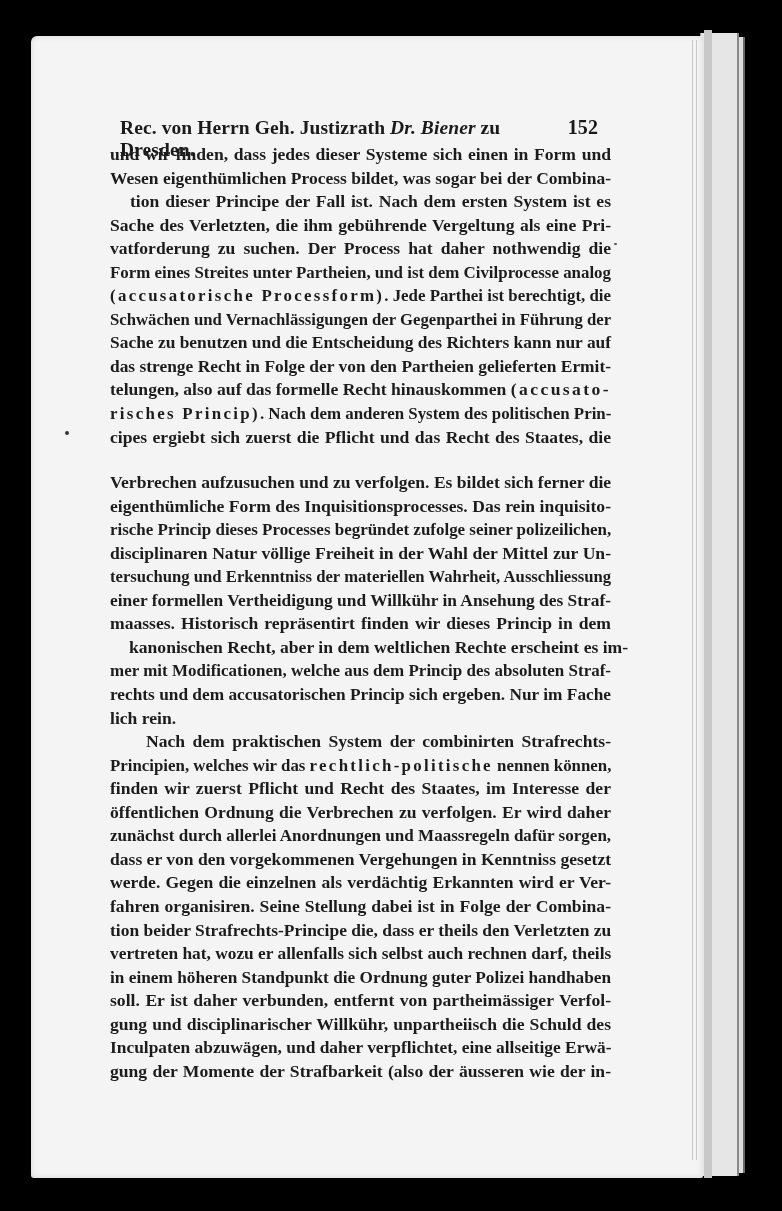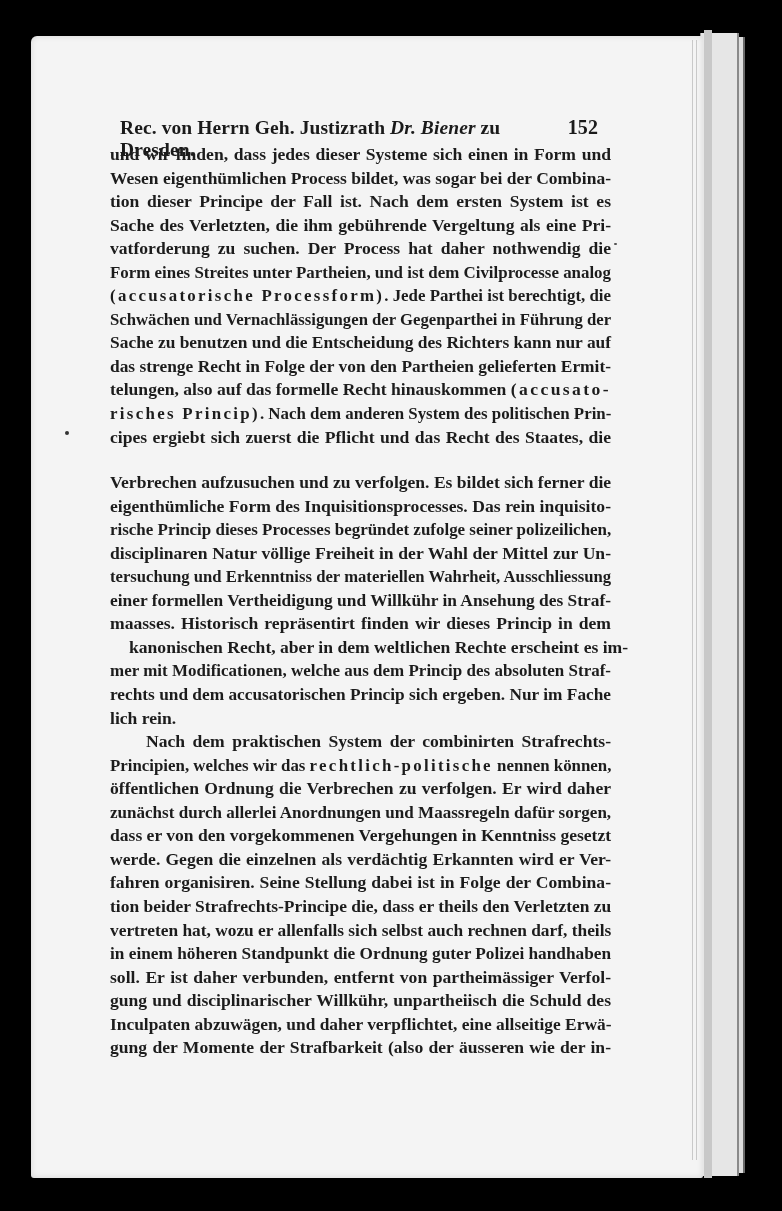--- a/index.html
+++ b/index.html
@@ -103,21 +103,21 @@
 <div class="fold-line fold-b"></div>
 
 <div class="running-head">
   <span class="title"><span>Rec. von Herrn Geh. Justizrath </span><em>Dr. Biener</em><span> zu Dresden.</span></span>
   <span class="page-number">152</span>
 </div>
 
 <div class="body-text">
   <span class="line" style="display: block;">und wir finden, dass jedes dieser Systeme sich einen in Form und</span>
   <span class="line" style="display: block; transform-origin: left center; width: 504px; transform: scaleX(0.994048);">Wesen eigenthümlichen Process bildet, was sogar bei der Combina-</span>
-  <span class="line" style="display: block;">tion dieser Principe der Fall ist.  Nach dem ersten System ist es</span>
+  <span class="line" style="display: block; margin-left: 20px;">tion dieser Principe der Fall ist.  Nach dem ersten System ist es</span>
   <span class="line" style="display: block;">Sache des Verletzten, die ihm gebührende Vergeltung als eine Pri-</span>
   <span class="line" style="display: block;">vatforderung zu suchen.  Der Process hat daher nothwendig die</span>
   <span class="line" style="display: block; transform-origin: left center; width: 522px; transform: scaleX(0.95977);">Form eines Streites unter Partheien, und ist dem Civilprocesse analog</span>
   <span class="line" style="display: block; transform-origin: left center; width: 523px; transform: scaleX(0.957935);"><span class="spaced">(accusatorische Processform)</span>.  Jede Parthei ist berechtigt, die</span>
   <span class="line" style="display: block; transform-origin: left center; width: 528px; transform: scaleX(0.948864);">Schwächen und Vernachlässigungen der Gegenparthei in Führung der</span>
   <span class="line" style="display: block; transform-origin: left center; width: 506px; transform: scaleX(0.990119);">Sache zu benutzen und die Entscheidung des Richters kann nur auf</span>
   <span class="line" style="display: block; transform-origin: left center; width: 507px; transform: scaleX(0.988166);">das strenge Recht in Folge der von den Partheien gelieferten Ermit-</span>
   <span class="line" style="display: block;">telungen, also auf das formelle Recht hinauskommen <span class="spaced">(accusato-</span></span>
   <span class="line" style="display: block; transform-origin: left center; width: 522px; transform: scaleX(0.95977);"><span class="spaced">risches Princip)</span>.  Nach dem anderen System des politischen Prin-</span>
   <span class="line" style="display: block;">cipes ergiebt sich zuerst die Pflicht und das Recht des Staates, die</span>
@@ -127,20 +127,21 @@
   <span class="line" style="display: block;">disciplinaren Natur völlige Freiheit in der Wahl der Mittel zur Un-</span>
   <span class="line" style="display: block; transform-origin: left center; width: 529px; transform: scaleX(0.94707);">tersuchung und Erkenntniss der materiellen Wahrheit, Ausschliessung</span>
   <span class="line" style="display: block; transform-origin: left center; width: 507px; transform: scaleX(0.988166);">einer formellen Vertheidigung und Willkühr in Ansehung des Straf-</span>
   <span class="line" style="display: block;">maasses.  Historisch repräsentirt finden wir dieses Princip in dem</span>
   <span class="line" style="display: block; margin-left: 19px;">kanonischen Recht, aber in dem weltlichen Rechte erscheint es im-</span>
   <span class="line" style="display: block; transform-origin: left center; width: 519px; transform: scaleX(0.965318);">mer mit Modificationen, welche aus dem Princip des absoluten Straf-</span>
   <span class="line" style="display: block; transform-origin: left center; width: 510px; transform: scaleX(0.982353);">rechts und dem accusatorischen Princip sich ergeben.  Nur im Fache</span>
   <span class="line last" style="display: block;">lich rein.</span>
   <span class="line indent" style="display: block;">Nach dem praktischen System der combinirten Strafrechts-</span>
   <span class="line" style="display: block; transform-origin: left center; width: 523px; transform: scaleX(0.957935);">Principien, welches wir das <span class="spaced">rechtlich-politische</span> nennen können,</span>
+  <span class="line" style="display: block;">finden wir zuerst Pflicht und Recht des Staates, im Interesse der</span>
   <span class="line" style="display: block;">öffentlichen Ordnung die Verbrechen zu verfolgen.  Er wird daher</span>
   <span class="line" style="display: block; transform-origin: left center; width: 517px; transform: scaleX(0.969052);">zunächst durch allerlei Anordnungen und Maassregeln dafür sorgen,</span>
   <span class="line" style="display: block; transform-origin: left center; width: 502px; transform: scaleX(0.998008);">dass er von den vorgekommenen Vergehungen in Kenntniss gesetzt</span>
   <span class="line" style="display: block;">werde.  Gegen die einzelnen als verdächtig Erkannten wird er Ver-</span>
   <span class="line" style="display: block;">fahren organisiren.  Seine Stellung dabei ist in Folge der Combina-</span>
   <span class="line" style="display: block; transform-origin: left center; width: 505px; transform: scaleX(0.992079);">tion beider Strafrechts-Principe die, dass er theils den Verletzten zu</span>
   <span class="line" style="display: block; transform-origin: left center; width: 508px; transform: scaleX(0.98622);">vertreten hat, wozu er allenfalls sich selbst auch rechnen darf, theils</span>
   <span class="line" style="display: block; transform-origin: left center; width: 511px; transform: scaleX(0.980431);">in einem höheren Standpunkt die Ordnung guter Polizei handhaben</span>
   <span class="line" style="display: block;">soll.  Er ist daher verbunden, entfernt von partheimässiger Verfol-</span>
   <span class="line" style="display: block;">gung und disciplinarischer Willkühr, unpartheiisch die Schuld des</span>

